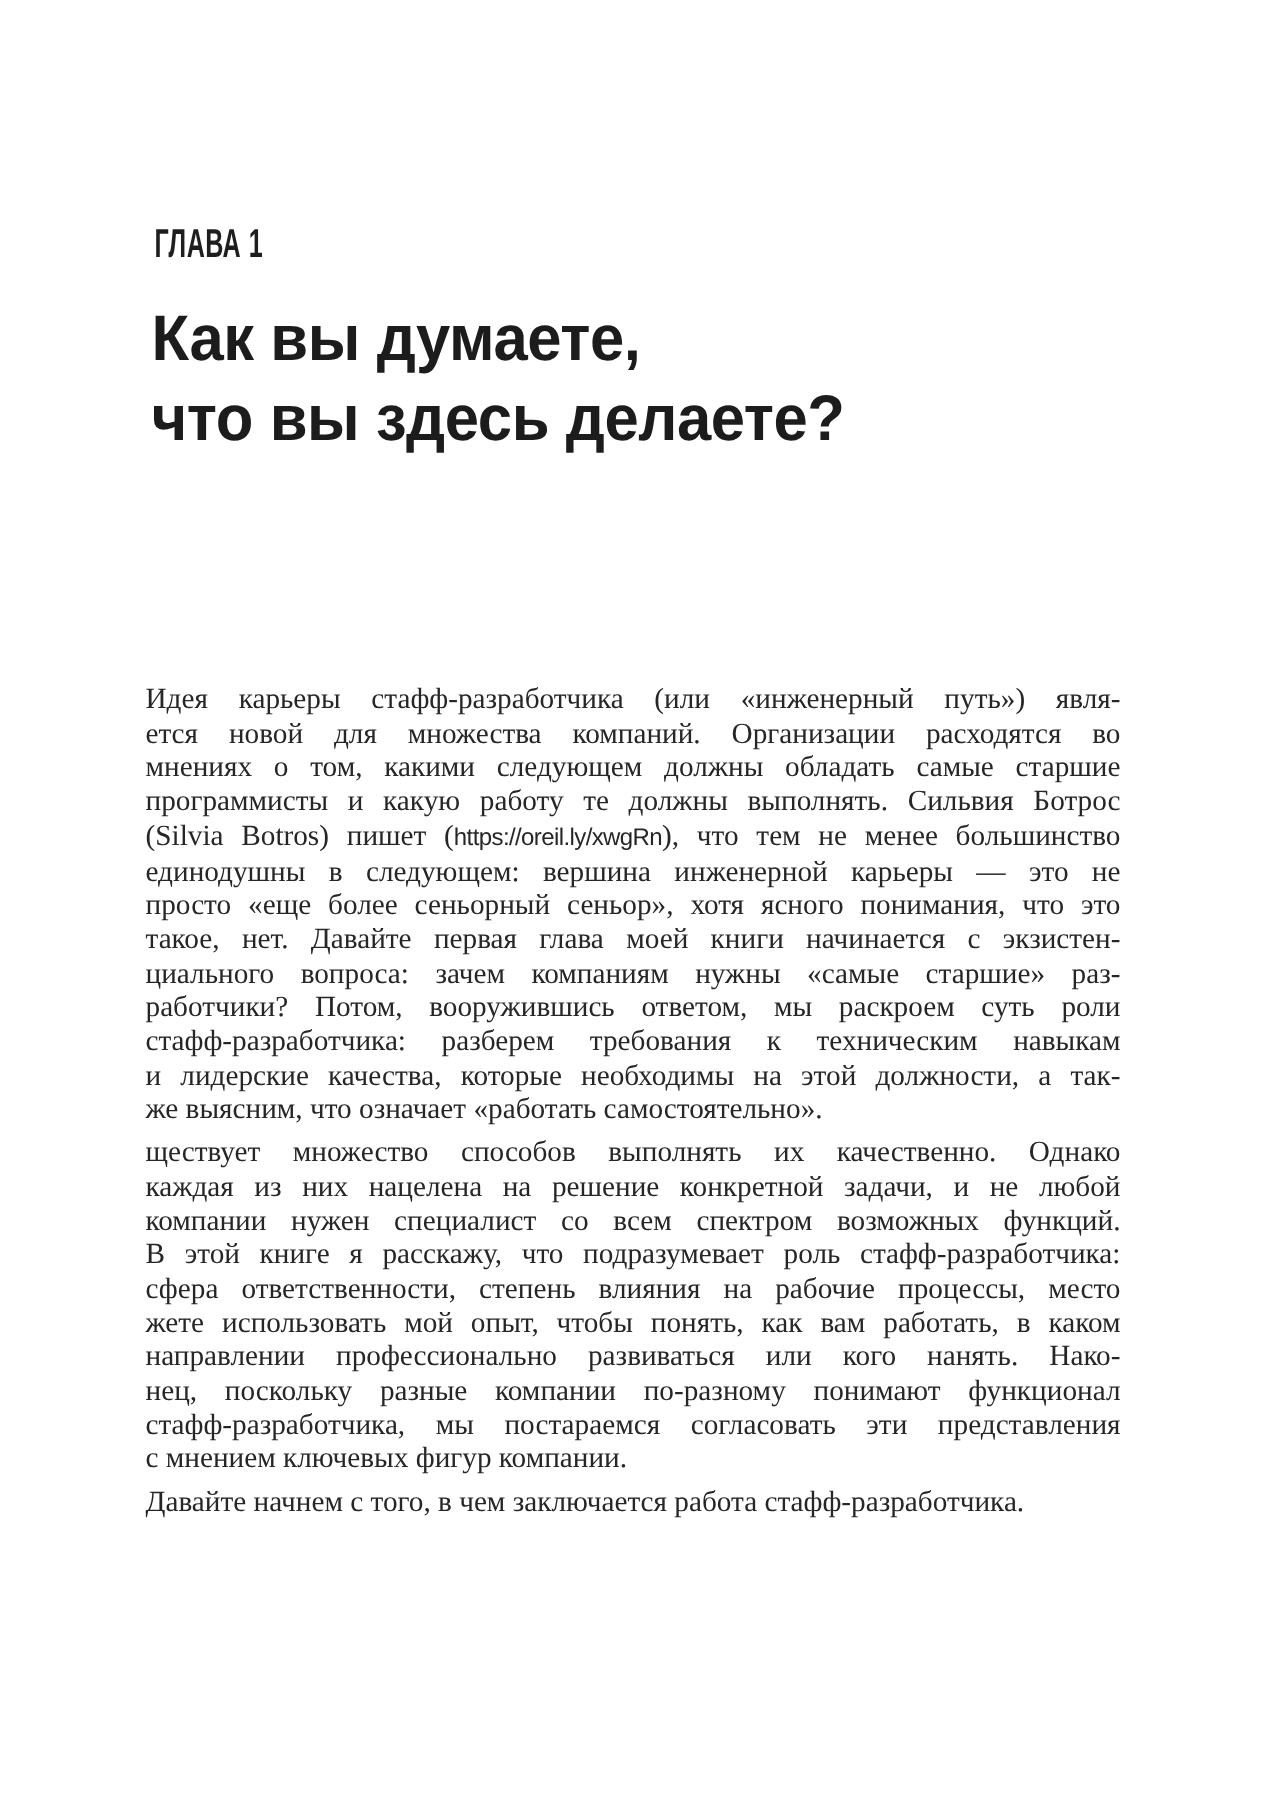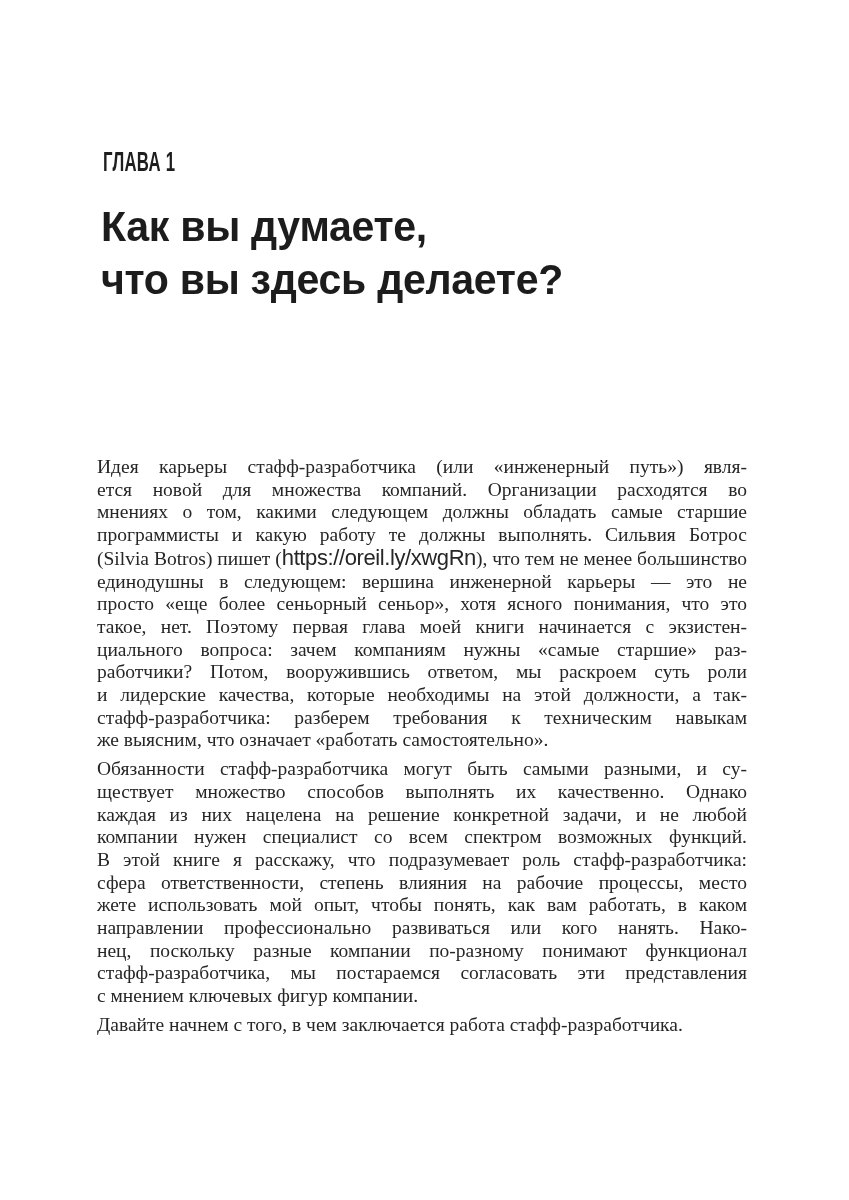--- a/index.html
+++ b/index.html
@@ -60,21 +60,21 @@
   .line {
     text-align: justify;
     text-align-last: justify;
   }
   .line.last {
     text-align: left;
     text-align-last: left;
   }
   .url {
     font-family: "Liberation Sans", sans-serif;
-    font-size: 22px;
+    font-size: 16px;
     letter-spacing: -0.4px;
   }
 </style>
 </head>
 <body>
 
 <div class="page">
 
   <div class="chapter-label">ГЛАВА 1</div>
 
@@ -82,29 +82,28 @@
 
   <div class="body-text" id="body-text">
       <div class="para">
         <div class="line">Идея карьеры стафф-разработчика (или «инженерный путь») явля-</div>
         <div class="line">ется новой для множества компаний. Организации расходятся во</div>
         <div class="line">мнениях о том, какими следующем должны обладать самые старшие</div>
         <div class="line">программисты и какую работу те должны выполнять. Сильвия Ботрос</div>
         <div class="line">(Silvia Botros) пишет (<span class="url">https://oreil.ly/xwgRn</span>), что тем не менее большинство</div>
         <div class="line">единодушны в следующем: вершина инженерной карьеры — это не</div>
         <div class="line">просто «еще более сеньорный сеньор», хотя ясного понимания, что это</div>
-        <div class="line">такое, нет. Поэтому первая глава моей книги начинается с экзистен-</div>
+        <div class="line">такое, нет. Давайте первая глава моей книги начинается с экзистен-</div>
         <div class="line">циального вопроса: зачем компаниям нужны «самые старшие» раз-</div>
         <div class="line">работчики? Потом, вооружившись ответом, мы раскроем суть роли</div>
+        <div class="line">стафф-разработчика: разберем требования к техническим навыкам</div>
         <div class="line">и лидерские качества, которые необходимы на этой должности, а так-</div>
-        <div class="line">стафф-разработчика: разберем требования к техническим навыкам</div>
         <div class="line last">же выясним, что означает «работать самостоятельно».</div>
       </div>
       <div class="para">
-        <div class="line">Обязанности стафф-разработчика могут быть самыми разными, и су-</div>
         <div class="line">ществует множество способов выполнять их качественно. Однако</div>
         <div class="line">каждая из них нацелена на решение конкретной задачи, и не любой</div>
         <div class="line">компании нужен специалист со всем спектром возможных функций.</div>
         <div class="line">В этой книге я расскажу, что подразумевает роль стафф-разработчика:</div>
         <div class="line">сфера ответственности, степень влияния на рабочие процессы, место</div>
         <div class="line">жете использовать мой опыт, чтобы понять, как вам работать, в каком</div>
         <div class="line">направлении профессионально развиваться или кого нанять. Нако-</div>
         <div class="line">нец, поскольку разные компании по-разному понимают функционал</div>
         <div class="line">стафф-разработчика, мы постараемся согласовать эти представления</div>
         <div class="line last">с мнением ключевых фигур компании.</div>

